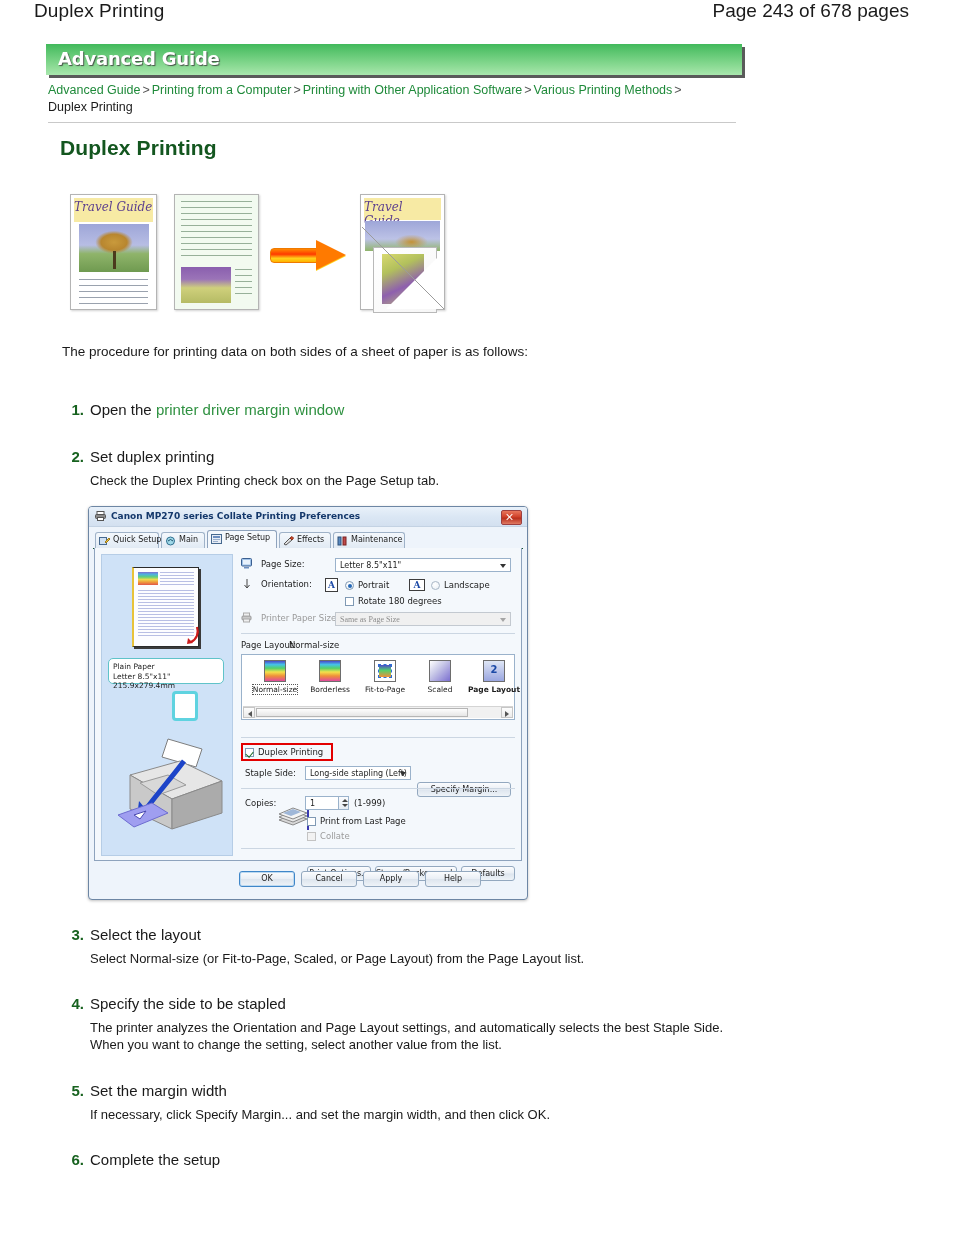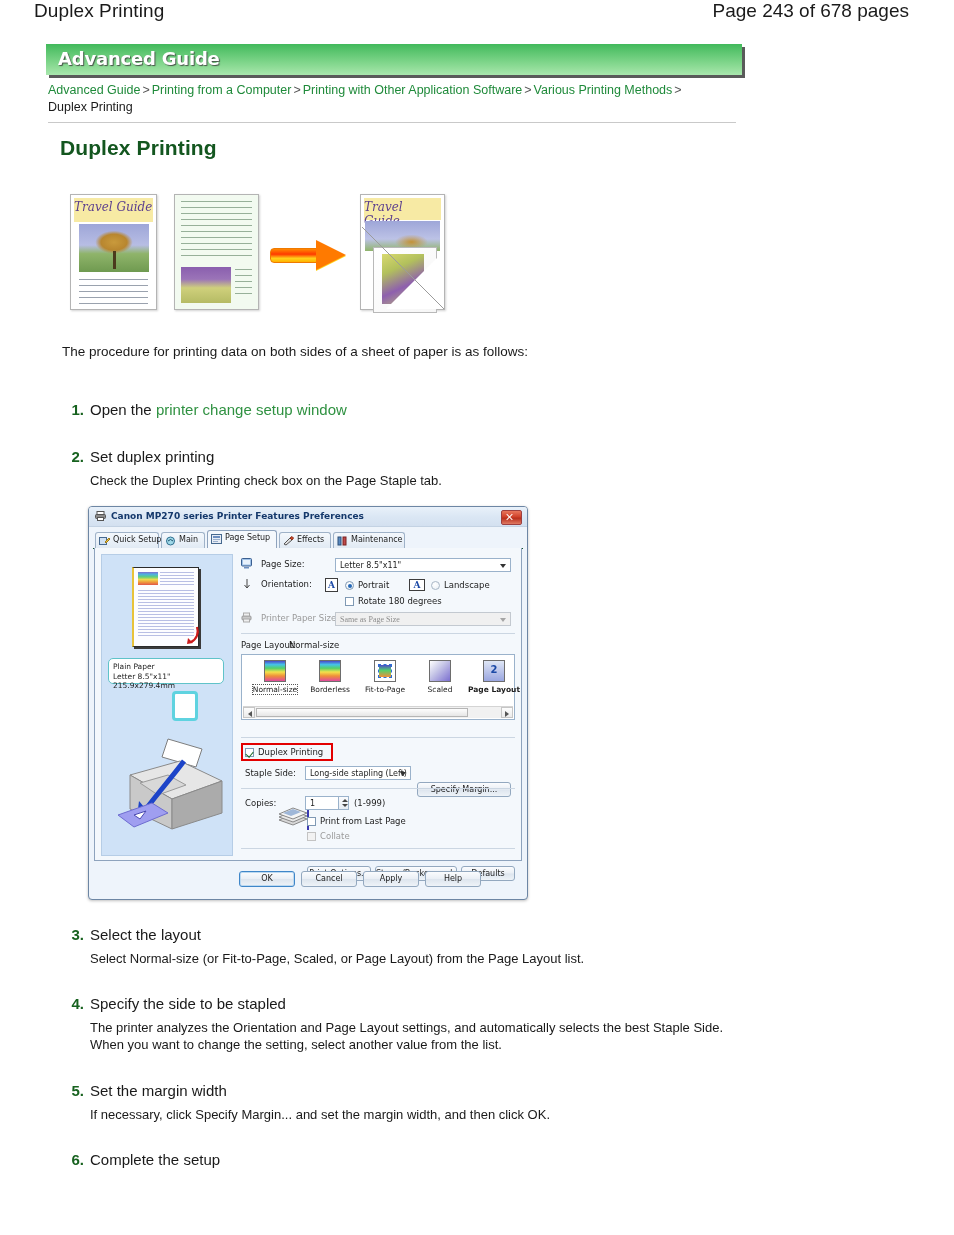--- a/index.html
+++ b/index.html
@@ -746,40 +746,40 @@
     <div class="fold-tri-edge"></div>
   </div>
 </div>
 
 <div class="intro">
   <div>The procedure for printing data on both sides of a sheet of paper is as follows:</div>
 </div>
 
 <div class="step" id="step1">
   <div class="step-num">1.</div>
-  <div class="step-title"><span>Open the </span><span class="link">printer change setup window</span></div>
+  <div class="step-title"><span>Open the </span><span class="link">printer driver margin window</span></div>
 </div>
 
 <div class="step" id="step2">
   <div class="step-num">2.</div>
   <div class="step-title">Set duplex printing</div>
-  <div class="step-body">Check the Duplex Printing check box on the Page Staple tab.</div>
+  <div class="step-body">Check the Duplex Printing check box on the Page Setup tab.</div>
 </div>
 
 <div class="dlg">
 
   <div class="dlg-titlebar">
     <span class="dlg-icon">
       <svg width="11" height="10" viewBox="0 0 11 10">
           <rect x="2" y="0.5" width="7" height="3" fill="#fff" stroke="#555"></rect>
           <rect x="0.5" y="3.5" width="10" height="4" rx="1" fill="#8c8c8c" stroke="#555"></rect>
           <rect x="2.5" y="6.5" width="6" height="3" fill="#fff" stroke="#555"></rect>
         </svg>
     </span>
-    <div class="dlg-title">Canon MP270 series Printer Features Preferences</div>
+    <div class="dlg-title">Canon MP270 series Collate Printing Preferences</div>
     <div class="dlg-close"></div>
   </div>
 
   <div class="tabstrip">
     <div class="tab" style="left:2px;  width:64px;">
       <span class="tico">
         <svg width="11" height="10" viewBox="0 0 11 10">
             <rect x="0.5" y="1.5" width="7" height="7" fill="#cfe0f2" stroke="#46698f"></rect>
             <path d="M6 6 l4 -4 l1 1 l-4 4 z" fill="#f0c040" stroke="#9a7a1a"></path>
           </svg>

